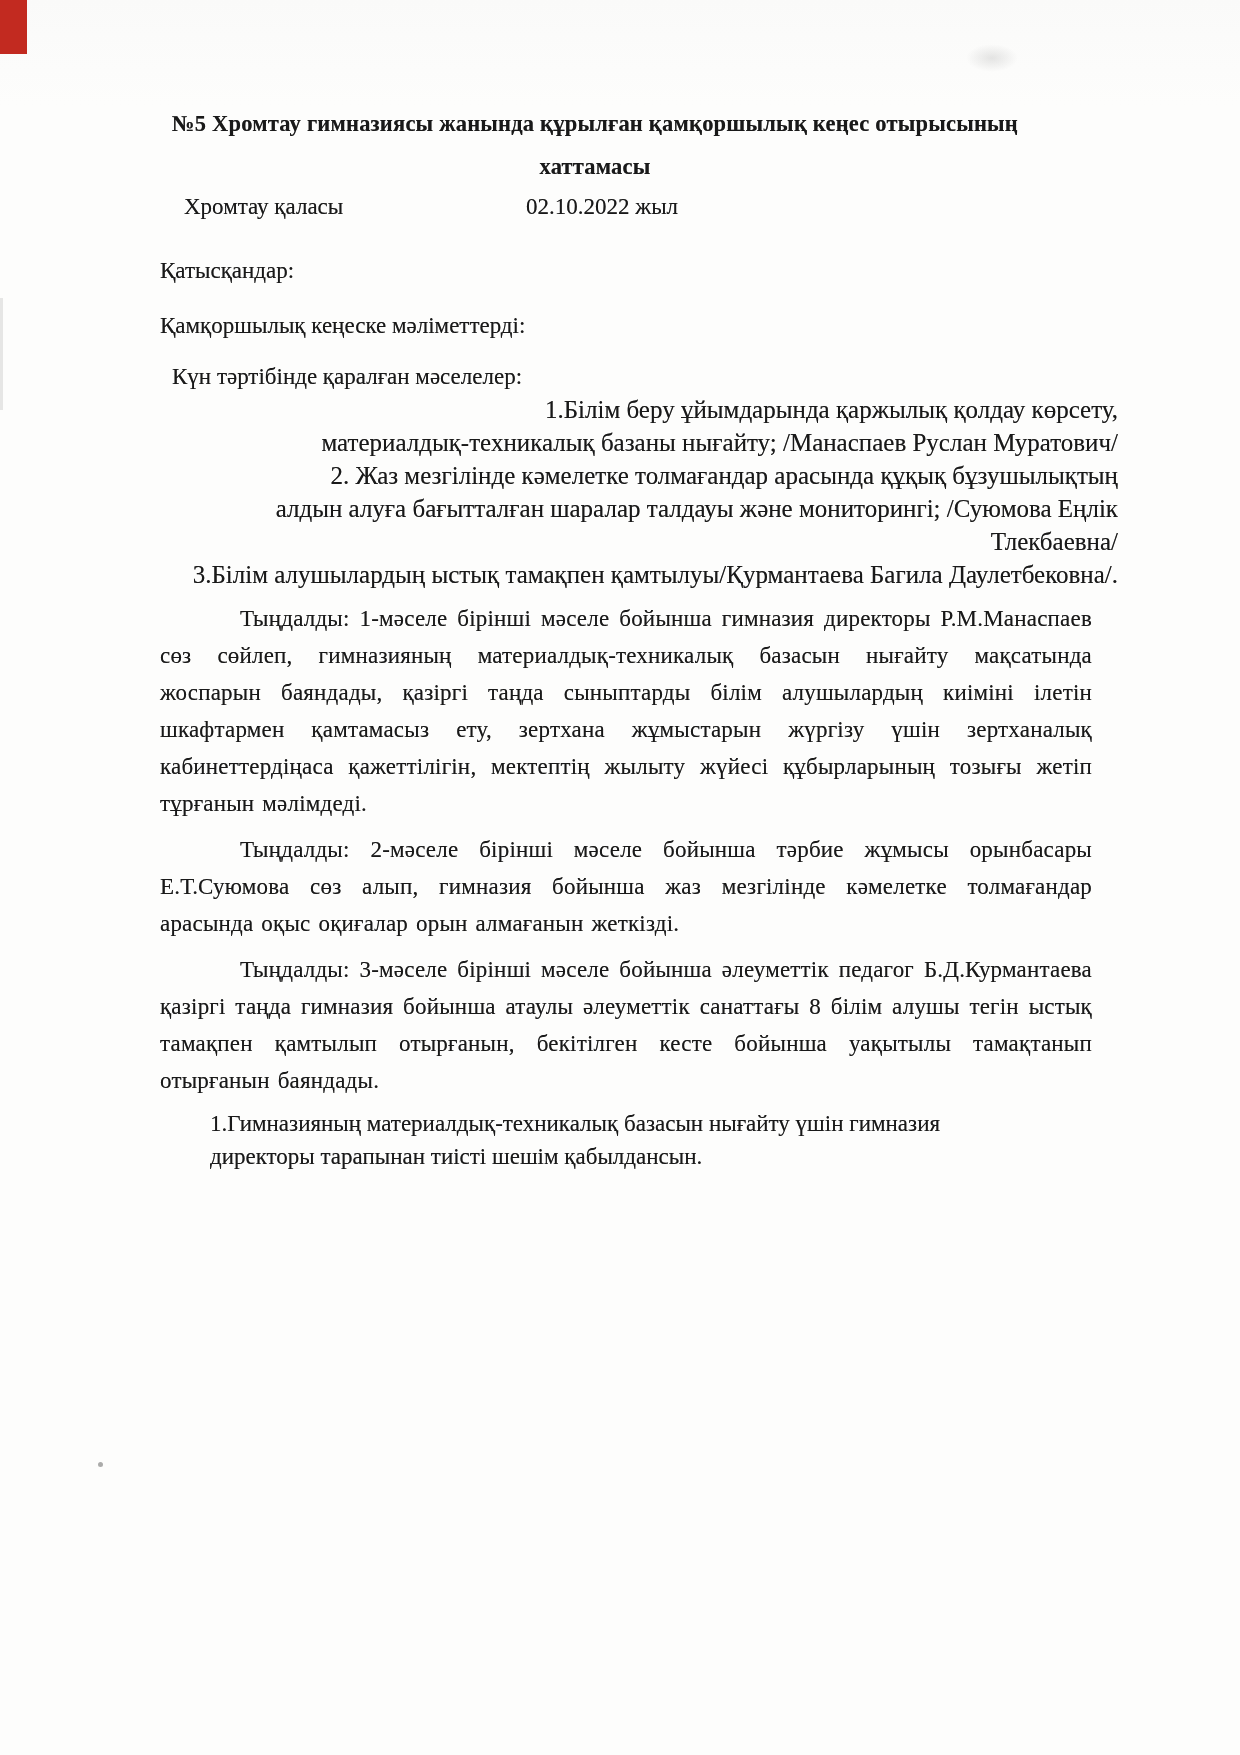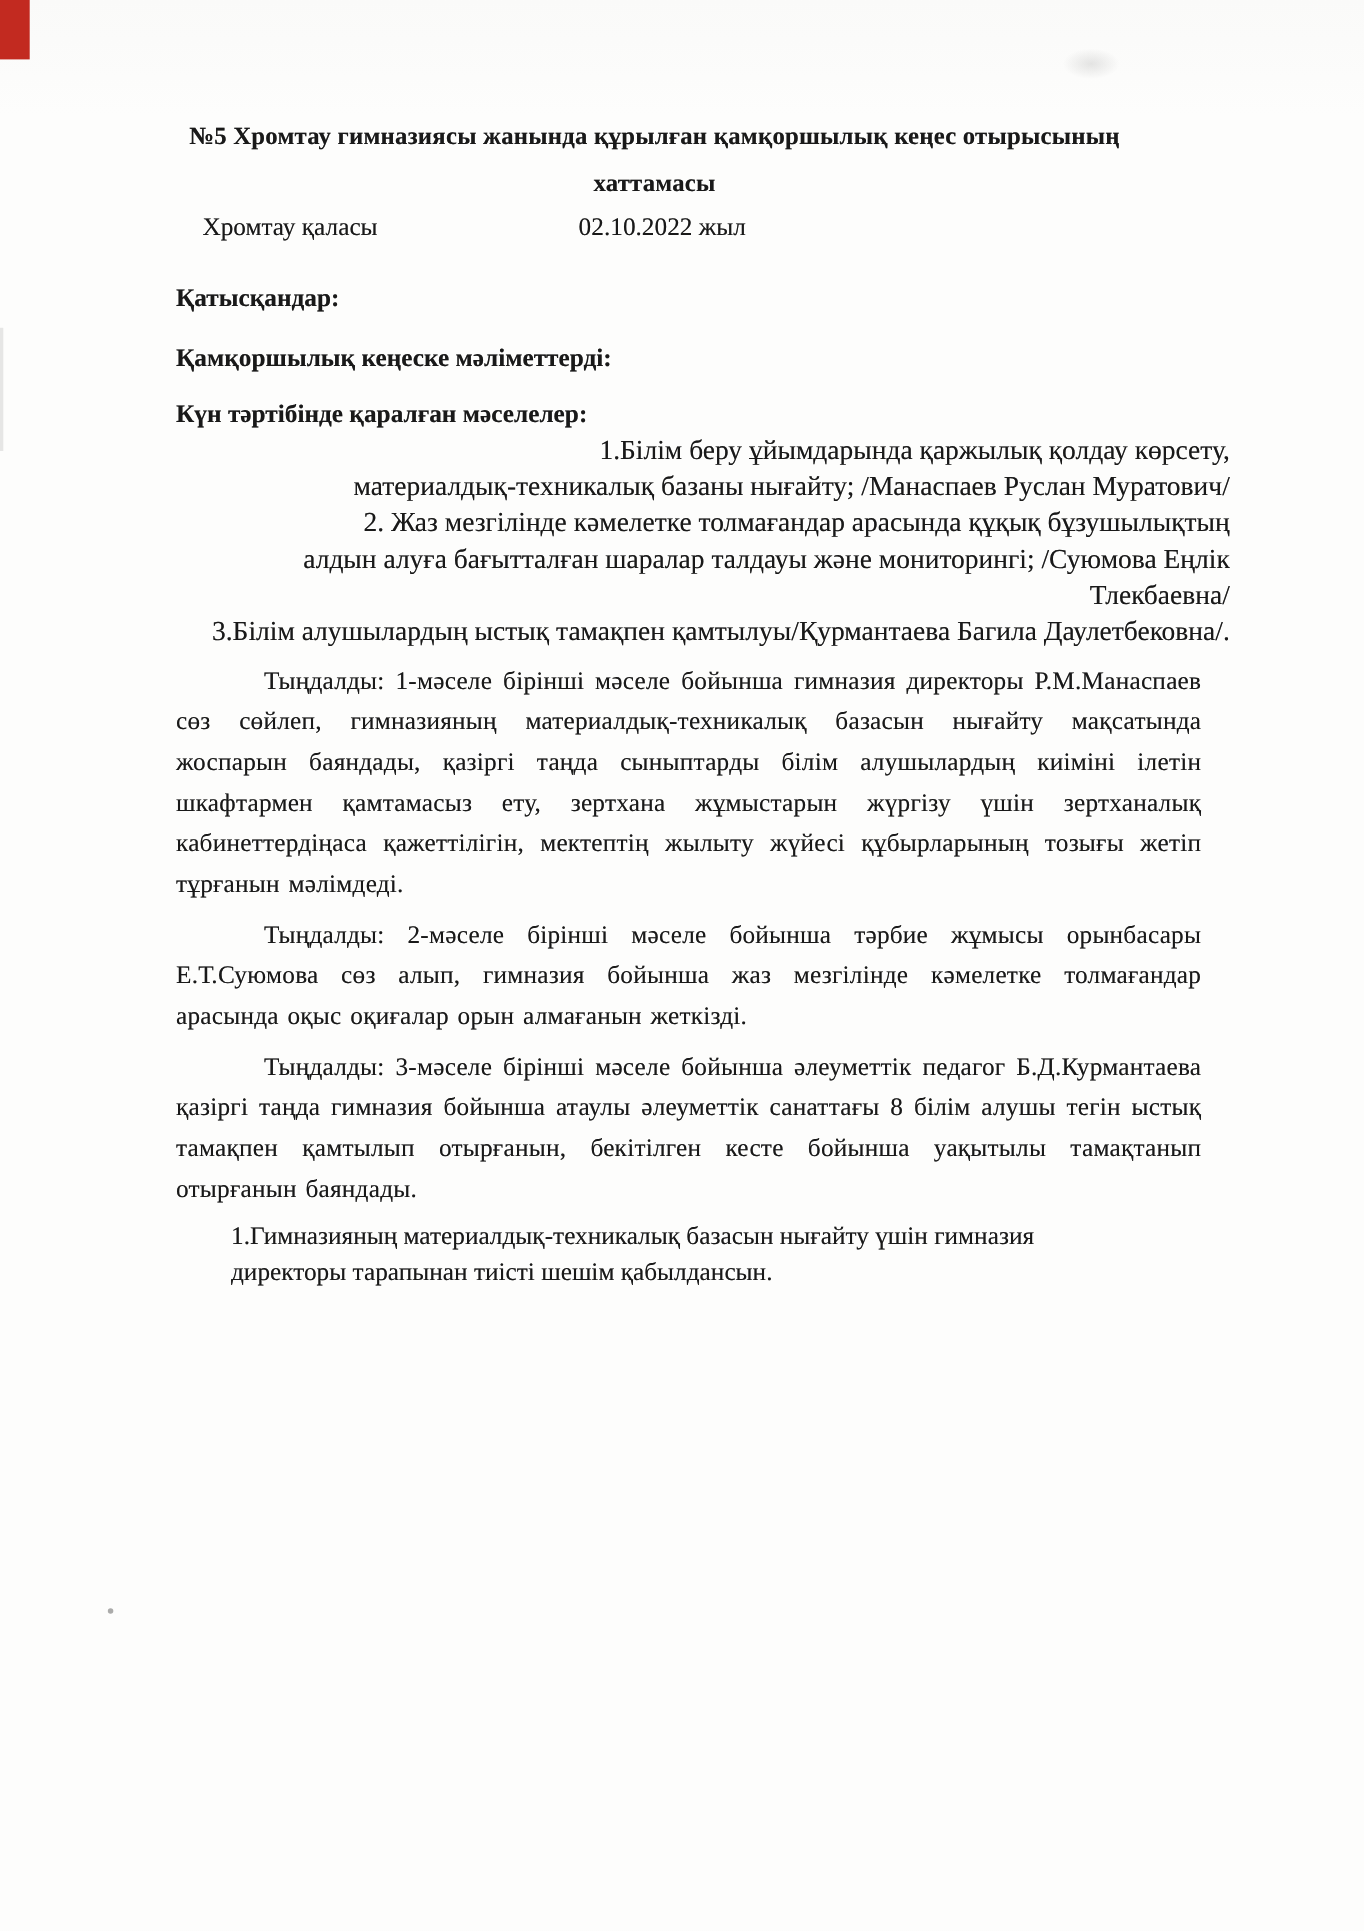--- a/index.html
+++ b/index.html
@@ -31,37 +31,37 @@
   .meta-row{
     margin-top:3px;
     font-size:23px;
     line-height:32px;
     height:32px;
   }
   .city{display:inline-block;margin-left:24px;width:342px;}
   .date{display:inline-block;}
 
   .sec-heading{
-    font-weight:bold;
+    font-weight:normal;
     font-size:23px;
     line-height:30px;
   }
   .participants-heading{margin-top:33px;}
   .participants{
     margin-top:14px;
     font-size:23px;
     line-height:33px;
   }
   .invited-heading{margin-top:25px;}
   .invited{
     margin-top:3px;
     font-size:23px;
     line-height:32px;
   }
-  .agenda-heading{margin-top:21px;}
+  .agenda-heading{margin-top:21px;margin-left:12px;}
   .agenda{
     margin-top:1px;
     margin-right:-26px;
     font-size:25px;
     line-height:33px;
     text-align:right;
   }
   .heard-heading{
     margin-top:35px;
     font-weight:bold;

